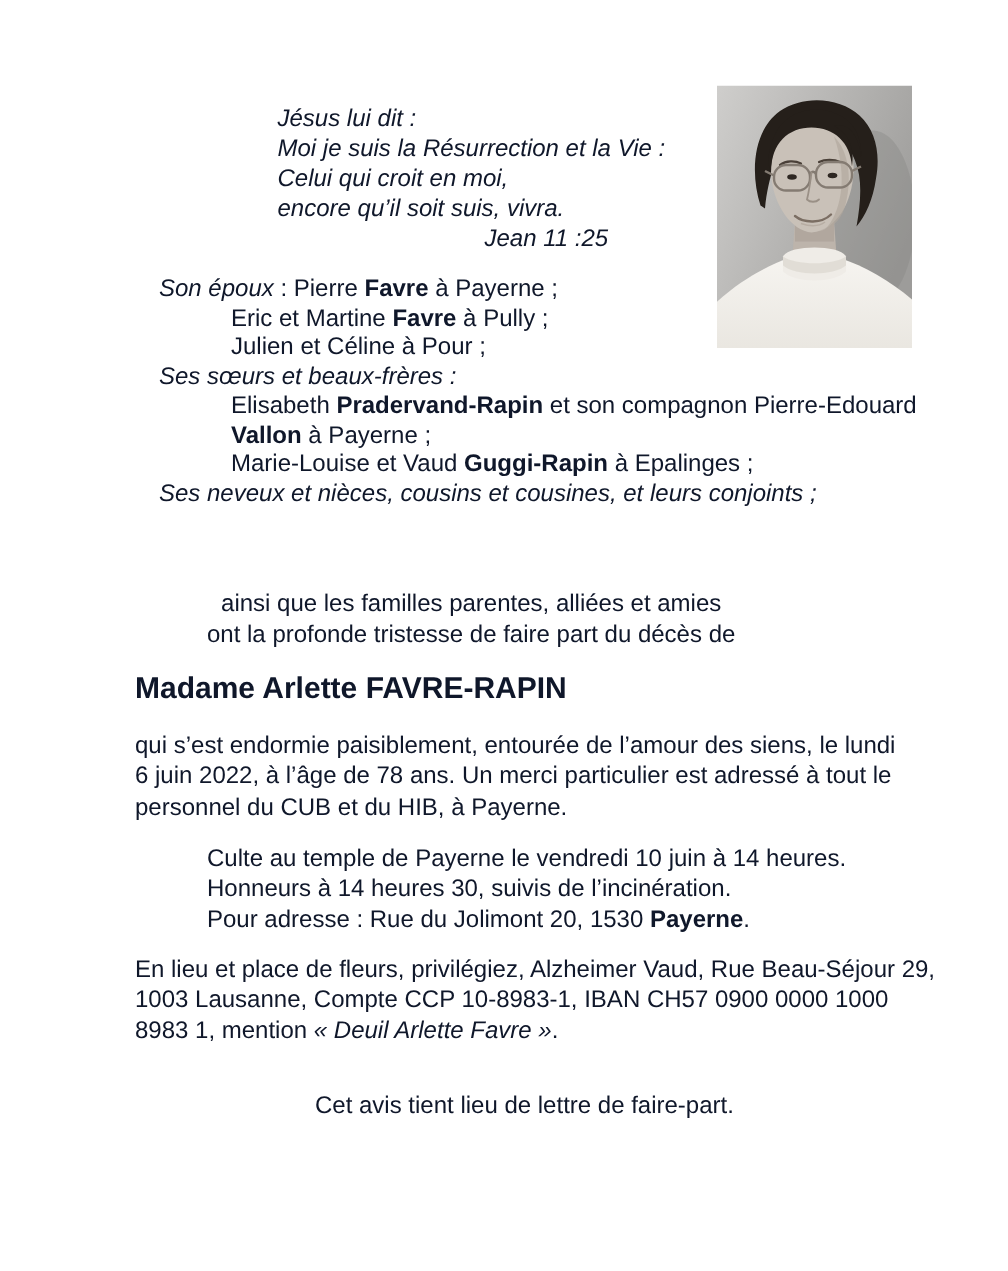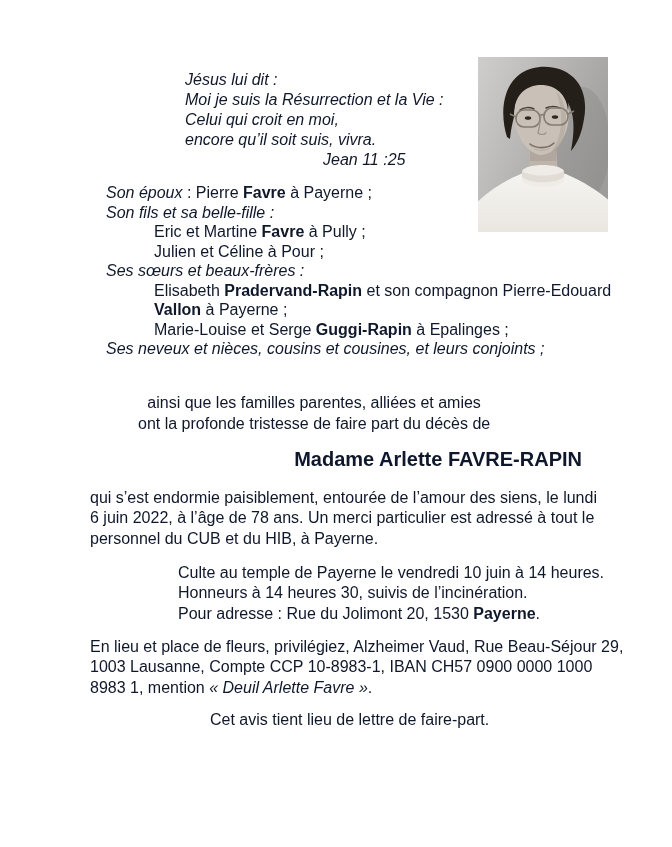--- a/index.html
+++ b/index.html
@@ -24,30 +24,30 @@
   
   .family { left: 90px; top: 183px; line-height: 19.5px; margin-left: 16px; }
   .family .ind { padding-left: 48px; }
 
   
   .intro { left: 138px; top: 393px; line-height: 20.5px; text-align: center; }
 
   
   .title-block {
     left: 90px; top: 447px; width: 492px;
-    text-align: right;
+    text-align: left;
     font-size: 20px; font-weight: bold;
     line-height: 24px;
   }
 
   
   .notice    { left: 90px;  top: 488px; line-height: 20.3px; }
-  .ceremony  { left: 138px; top: 563px; line-height: 20.3px; margin-left: 40px; }
+  .ceremony  { left: 138px; top: 563px; line-height: 20.3px; }
   .donations { left: 90px;  top: 637px; line-height: 20.3px; }
-  .closing   { left: 210px; top: 710px; line-height: 20.3px; }
+  .closing   { left: 210px; top: 728px; line-height: 20.3px; }
 
   
   .photo {
     position: absolute;
     left: 478px; top: 57px;
     width: 130px; height: 175px;
   }
   .photo svg { display: block; }
 </style>
 </head>
@@ -108,27 +108,26 @@
   <div class="block quote">
     <div>Jésus lui dit :</div>
     <div>Moi je suis la Résurrection et la Vie :</div>
     <div>Celui qui croit en moi,</div>
     <div>encore qu’il soit suis, vivra.</div>
     <div class="attr">Jean 11 :25</div>
   </div>
 
   <div class="block family">
     <div><span class="it">Son époux</span><span> : Pierre </span><span class="bd">Favre</span><span> à Payerne ;</span></div>
-    <div class="it">Son fils et sa belle-fille :</div>
     <div class="ind"><span>Eric et Martine </span><span class="bd">Favre</span><span> à Pully ;</span></div>
     <div class="ind">Julien et Céline à Pour ;</div>
     <div class="it">Ses sœurs et beaux-frères :</div>
     <div class="ind"><span>Elisabeth </span><span class="bd">Pradervand-Rapin</span><span> et son compagnon Pierre-Edouard</span></div>
     <div class="ind"><span class="bd">Vallon</span><span> à Payerne ;</span></div>
-    <div class="ind"><span>Marie-Louise et Serge </span><span class="bd">Guggi-Rapin</span><span> à Epalinges ;</span></div>
+    <div class="ind"><span>Marie-Louise et Vaud </span><span class="bd">Guggi-Rapin</span><span> à Epalinges ;</span></div>
     <div class="it">Ses neveux et nièces, cousins et cousines, et leurs conjoints ;</div>
   </div>
 
   <div class="block intro">
     <div>ainsi que les familles parentes, alliées et amies</div>
     <div>ont la profonde tristesse de faire part du décès de</div>
   </div>
 
   <div class="block title-block">Madame Arlette FAVRE-RAPIN</div>
 

